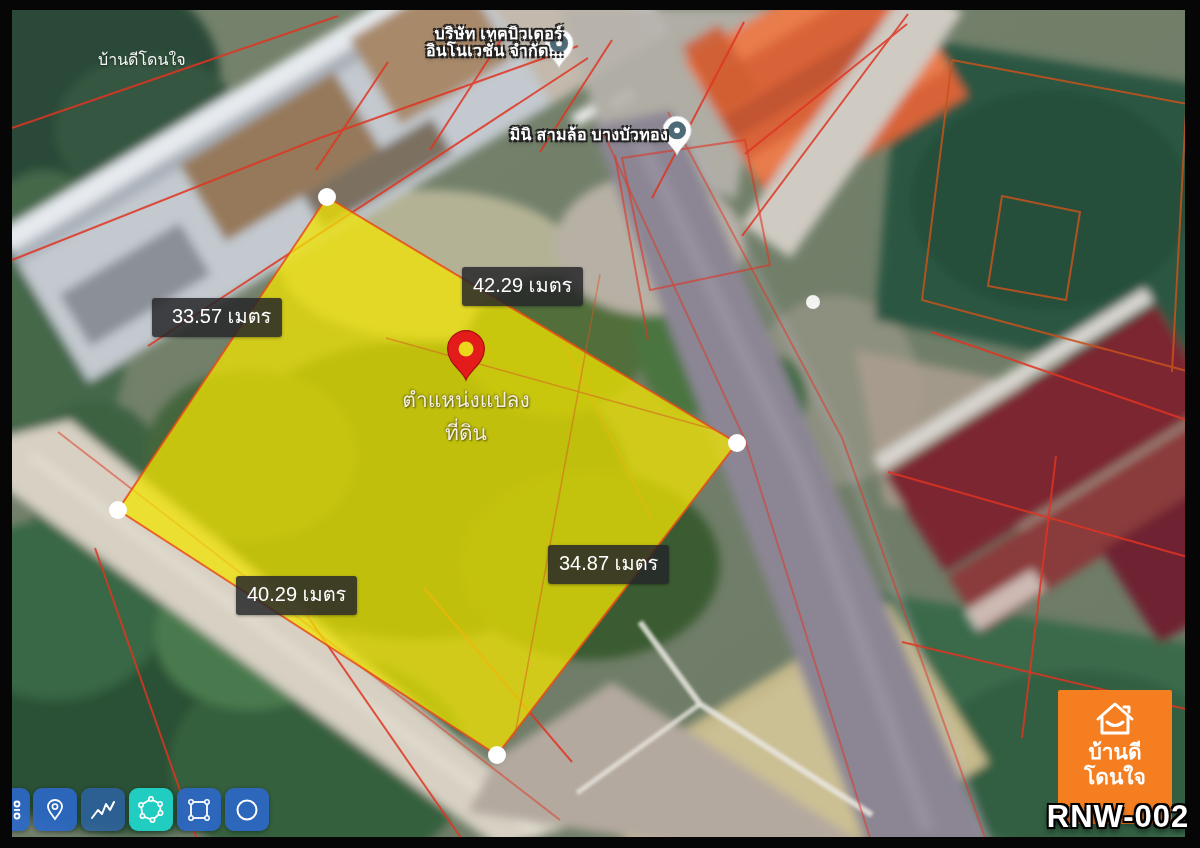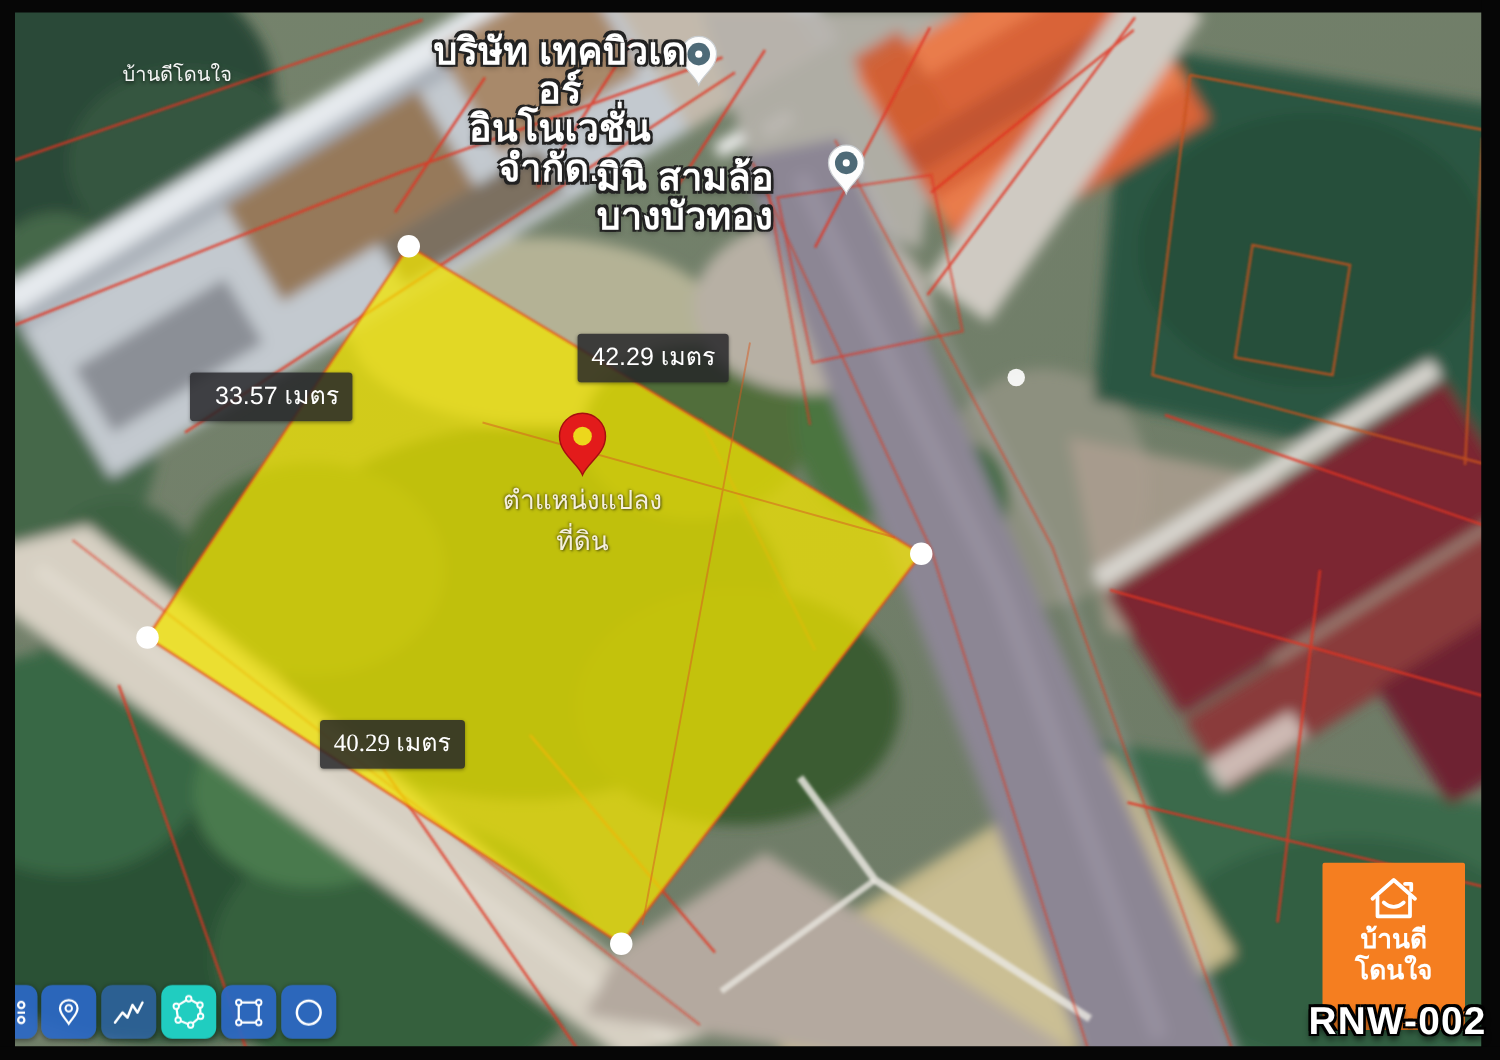--- a/index.html
+++ b/index.html
@@ -22,37 +22,37 @@
   .wm-brand, .wm-phones {
     position:absolute; z-index:50; color:rgba(255,255,255,.95);
     text-align:left; text-shadow:0 1px 3px rgba(0,0,0,.55);
   }
   .wm-brand  { left:98px;  top:47px; width:215px; font-size:16px; }
   .wm-phones { left:78px;  top:72px; width:255px; font-size:14.5px; }
 
   
   .plabel {
     position:absolute; z-index:50; color:#fff; font-weight:700;
-    font-size:30px; line-height:1.04; text-align:center; letter-spacing:.3px;
+    font-size:16px; line-height:1.04; text-align:right; letter-spacing:.3px;
     text-shadow:-2px -2px 0 #222, 2px -2px 0 #222, -2px 2px 0 #222,
                  2px 2px 0 #222, 0 2px 5px rgba(0,0,0,.45);
   }
   .plabel-1 { left:333px; top:26px;  width:230px; }
   .plabel-2 { left:428px; top:127px; width:240px; }
 
   
   .mlabel {
     position:absolute; z-index:50; background:rgba(37,37,40,.84);
     color:#fff; font-size:20px; padding:2px 11px 5px; border-radius:3px;
     white-space:nowrap; box-shadow:0 1px 3px rgba(0,0,0,.35);
   }
   .mlabel-north { left:462px; top:267px; }
   .mlabel-west  { left:152px; top:298px;padding-left:20px; }
   .mlabel-east  { left:548px; top:545px; }
-  .mlabel-south { left:256px; top:576px;font-family:Liberation Serif, serif; }
+  .mlabel-south { left:236px; top:576px; }
 
   .pin-caption {
     position:absolute; z-index:50; left:388px; top:383px; width:156px;
     text-align:center; font-size:21px; color:#f5efdd;
     text-shadow:1px 1px 2px rgba(70,70,10,.9), -1px -1px 2px rgba(70,70,10,.5);
   }
 
   
   .tool-btn {
     position:absolute; top:788px; width:44px; height:43px; z-index:30;
@@ -315,20 +315,21 @@
   <div class="plabel plabel-1">
     <div>บริษัท เทคบิวเดอร์</div>
     <div>อินโนเวชั่น จำกัด...</div>
   </div>
   <div class="plabel plabel-2">
     <div>มินิ สามล้อ บางบัวทอง</div>
   </div>
 
   <div class="mlabel mlabel-north">42.29 เมตร</div>
   <div class="mlabel mlabel-west">33.57 เมตร</div>
+  <div class="mlabel mlabel-east">34.87 เมตร</div>
   <div class="mlabel mlabel-south">40.29 เมตร</div>
 
   <div class="pin-caption">ตำแหน่งแปลงที่ดิน</div>
 
   <div class="logo-box">
     <svg width="48" height="42" viewBox="0 0 48 42">
       <g fill="none" stroke="#fff" stroke-width="3" stroke-linecap="round" stroke-linejoin="round">
         <path d="M7,21 L24,6 L41,21"></path>
         <path d="M33,9 L38,9 L38,14"></path>
         <path d="M11,19 L11,35 L37,35 L37,19"></path>

